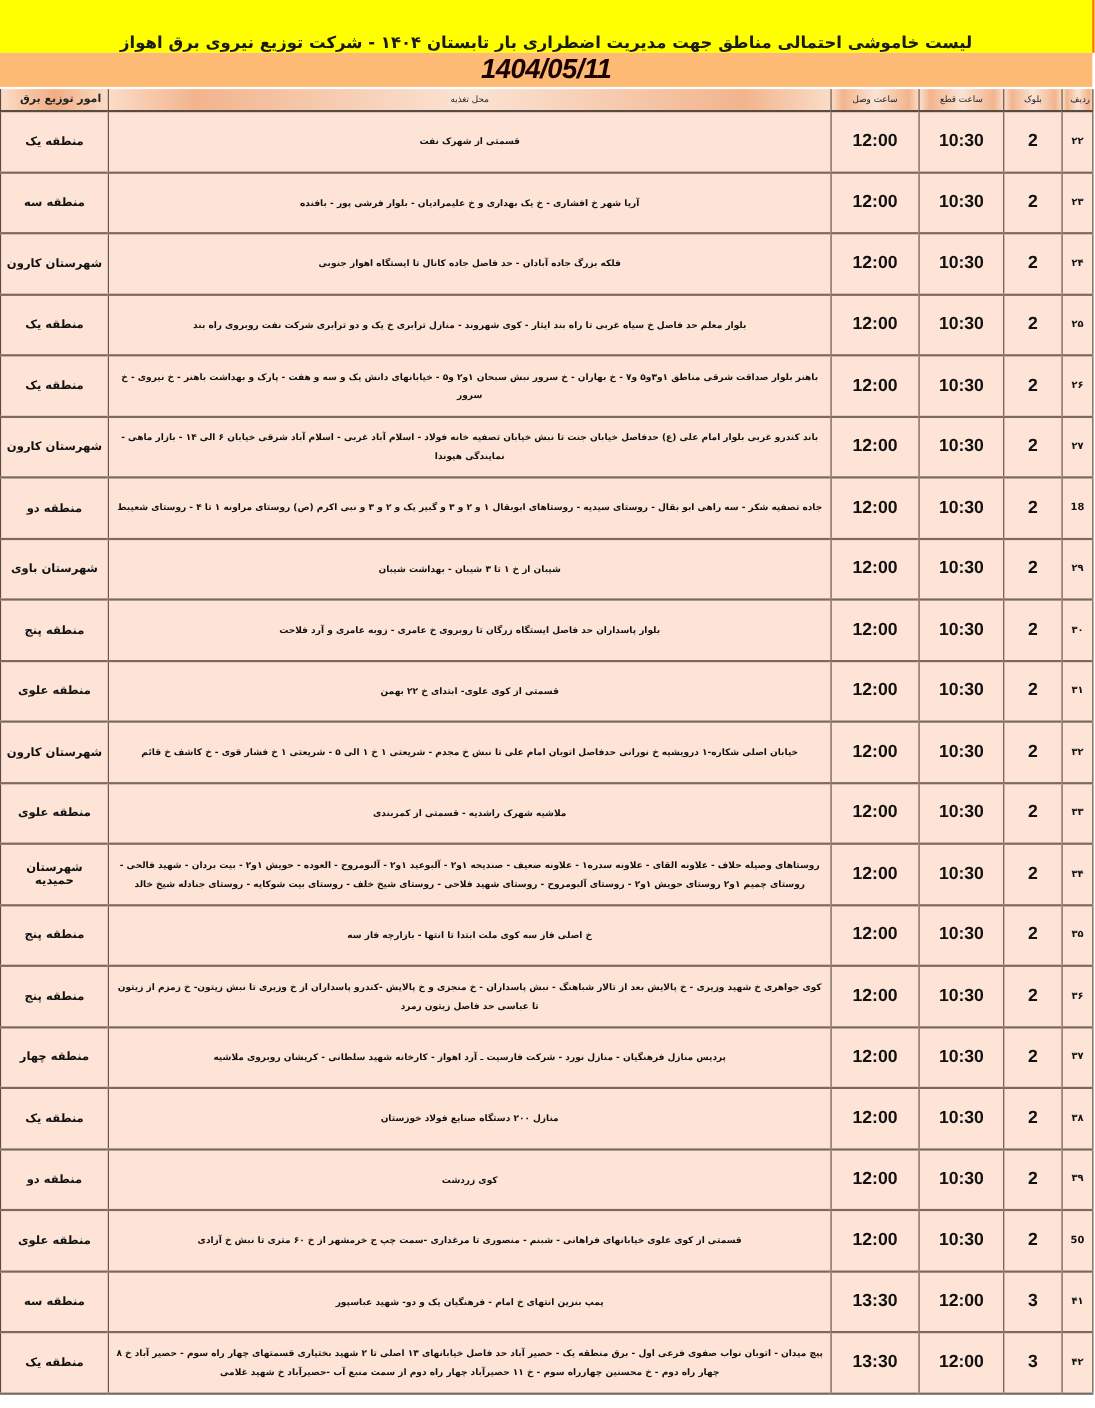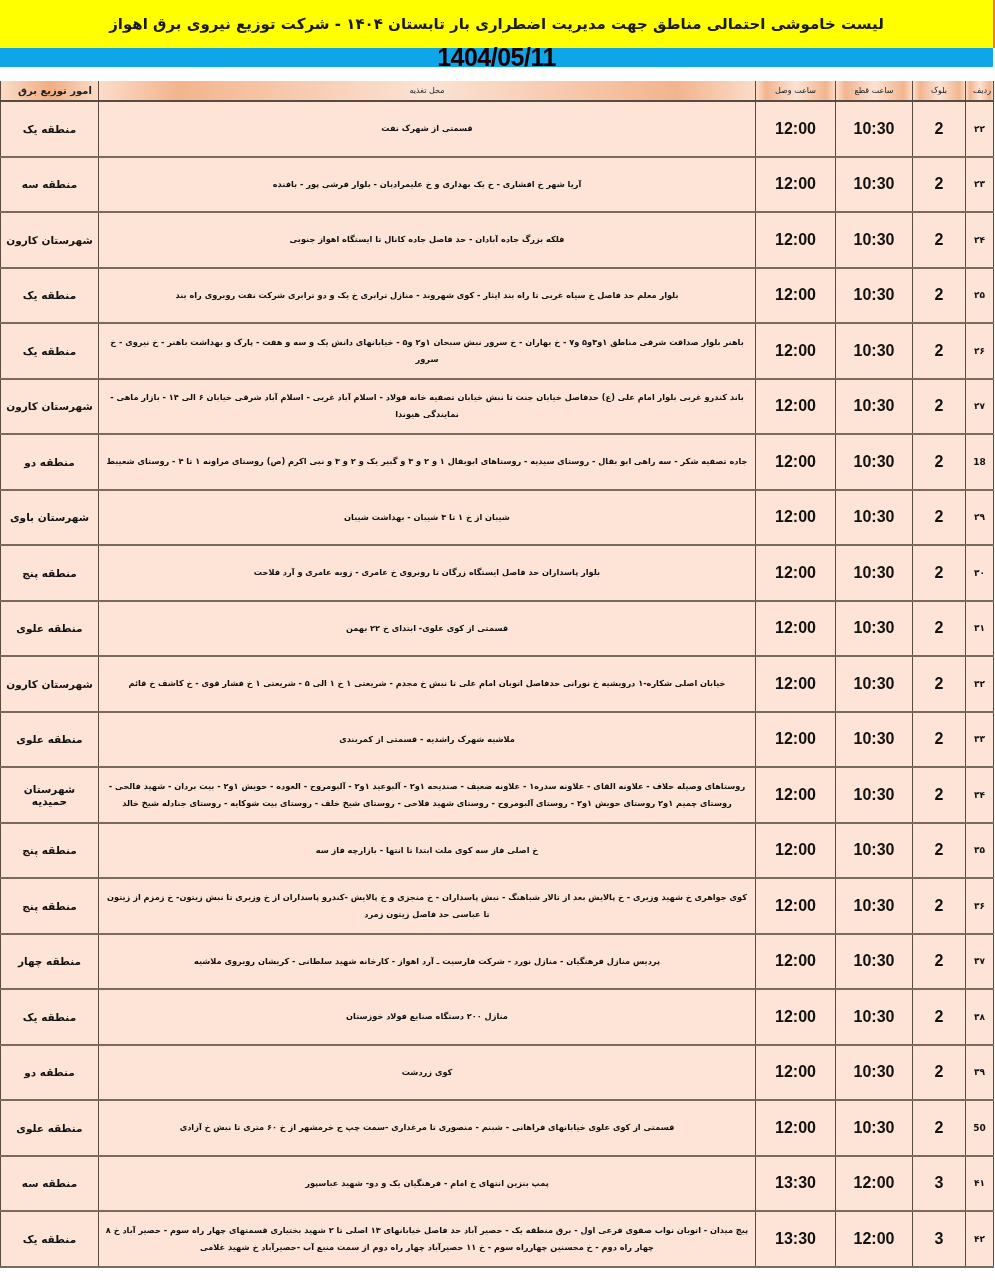--- a/index.html
+++ b/index.html
@@ -4,27 +4,27 @@
 <style>
   html, body { margin: 0; padding: 0; }
   body {
     width: 995px; height: 1280px; background: #ffffff; overflow: hidden;
     font-family: "DejaVu Sans", sans-serif;
   }
   .sheet { position: absolute; left: 0; top: 0; width: 995px; }
   .title-bar {
     position: absolute; left: 0; top: 0; width: 993px; height: 48px;
     background: #ffff00; border-right: 2px solid #f97316;
-    display: flex; align-items: center; justify-content: center;
+    display: flex; align-items: flex-end; justify-content: center;
     direction: rtl;
   }
   .title-bar span { font-size: 15px; font-weight: bold; color: #1a1a1a; }
   .date-bar {
-    position: absolute; left: 0; top: 48px; width: 993px; height: 19px;
-    background: #0ea5e9; display: flex; align-items: center; justify-content: center;
+    position: absolute; left: 0; top: 48px; width: 993px; height: 31px;
+    background: #fdba74; display: flex; align-items: center; justify-content: center; font-style: italic;
   }
   .date-bar span {
     font-family: "Liberation Sans", sans-serif; font-size: 25px; font-weight: bold;
     color: #1a0000; letter-spacing: -0.5px;
   }
   table.grid {
     position: absolute; left: 0; top: 81px; width: 993px;
     border-collapse: collapse; table-layout: fixed; direction: rtl;
   }
   table.grid th {

